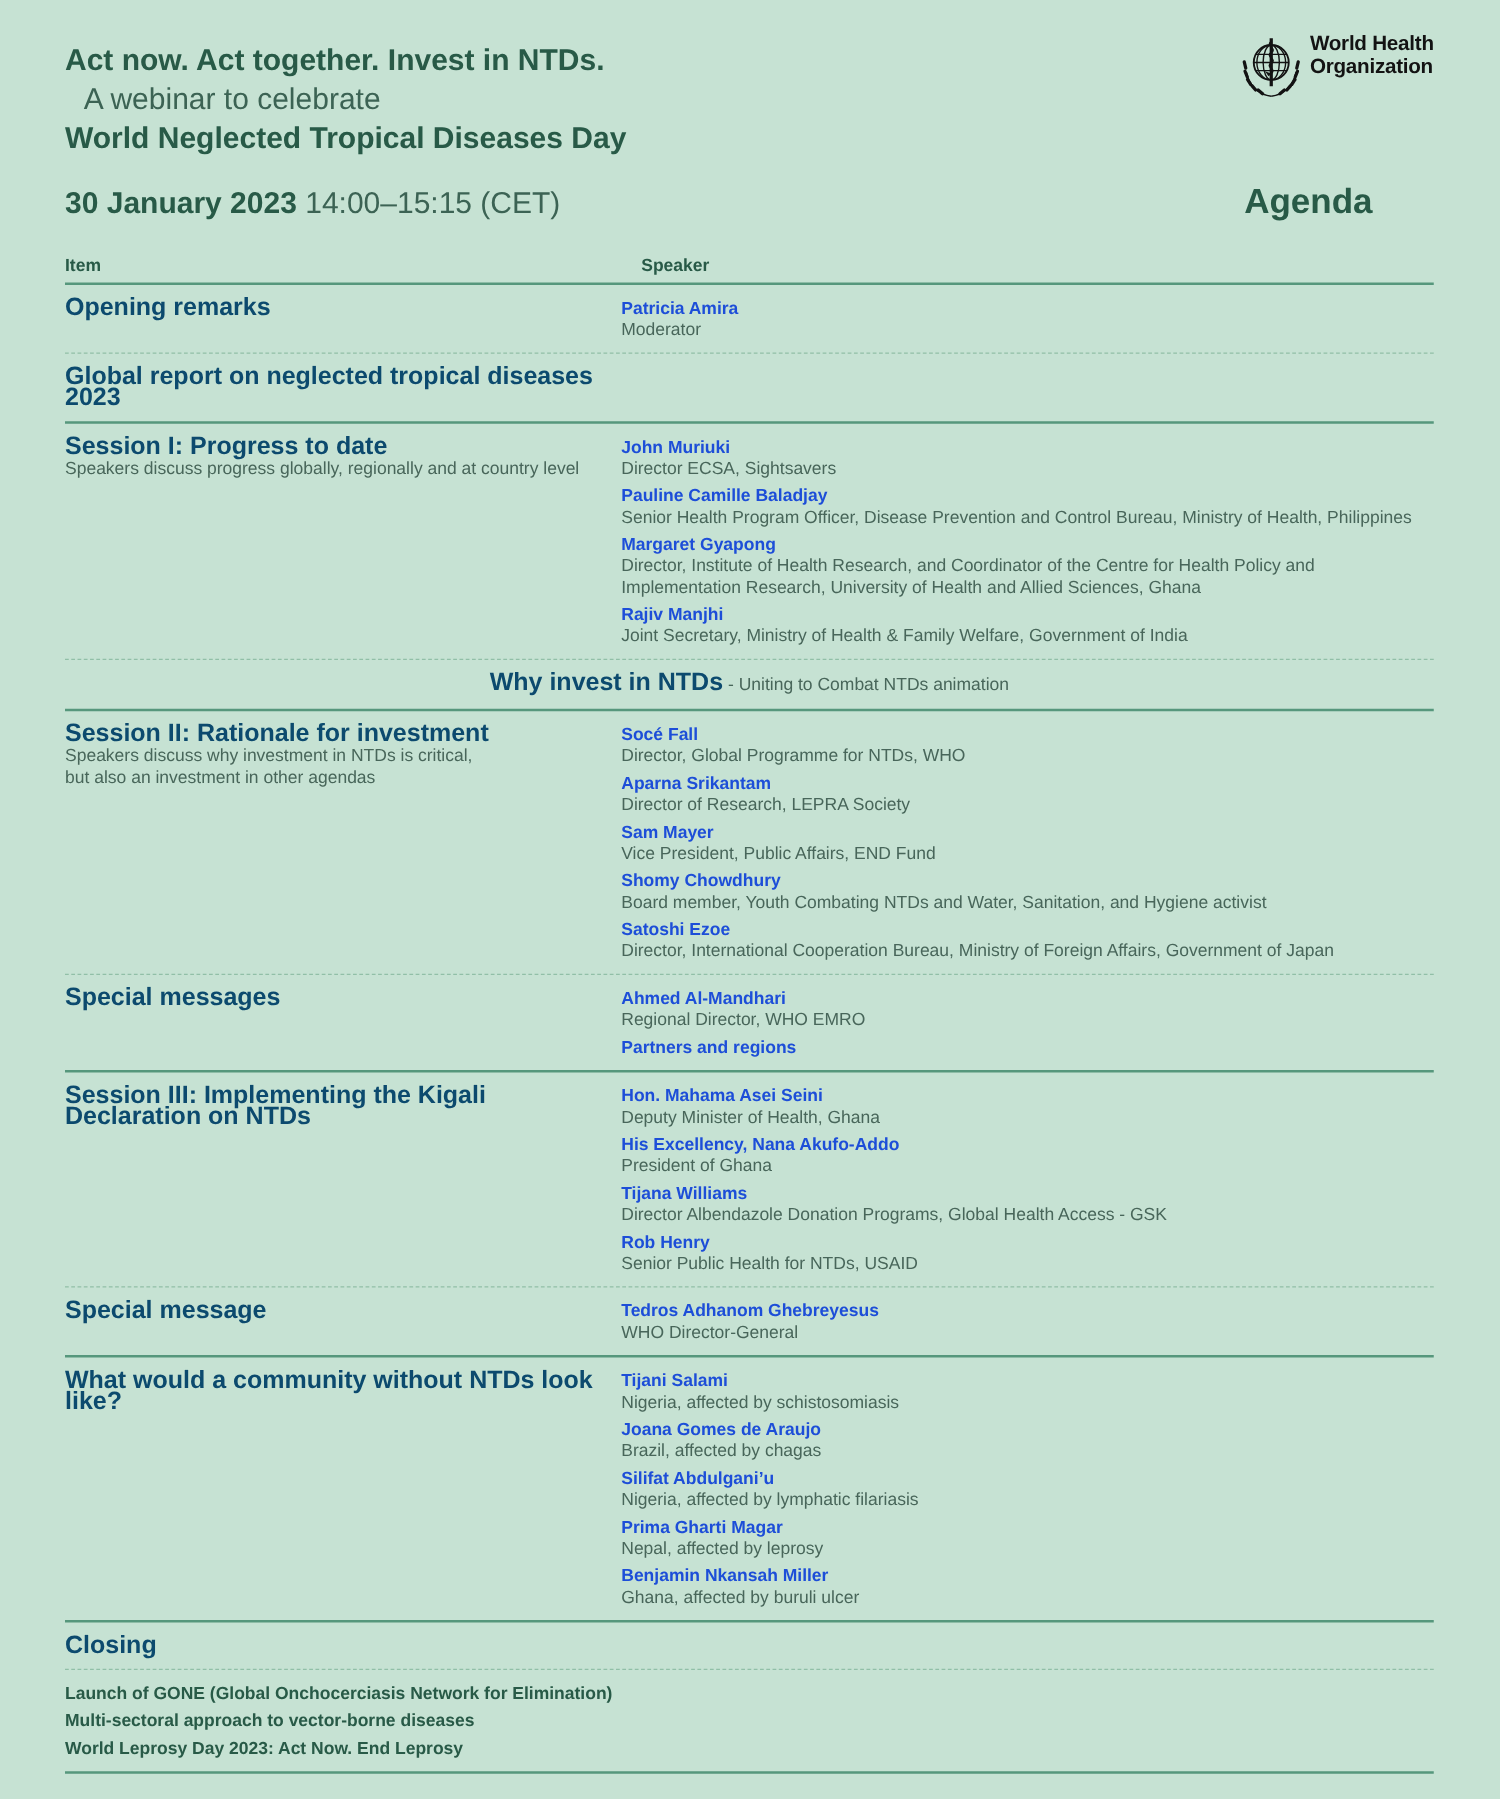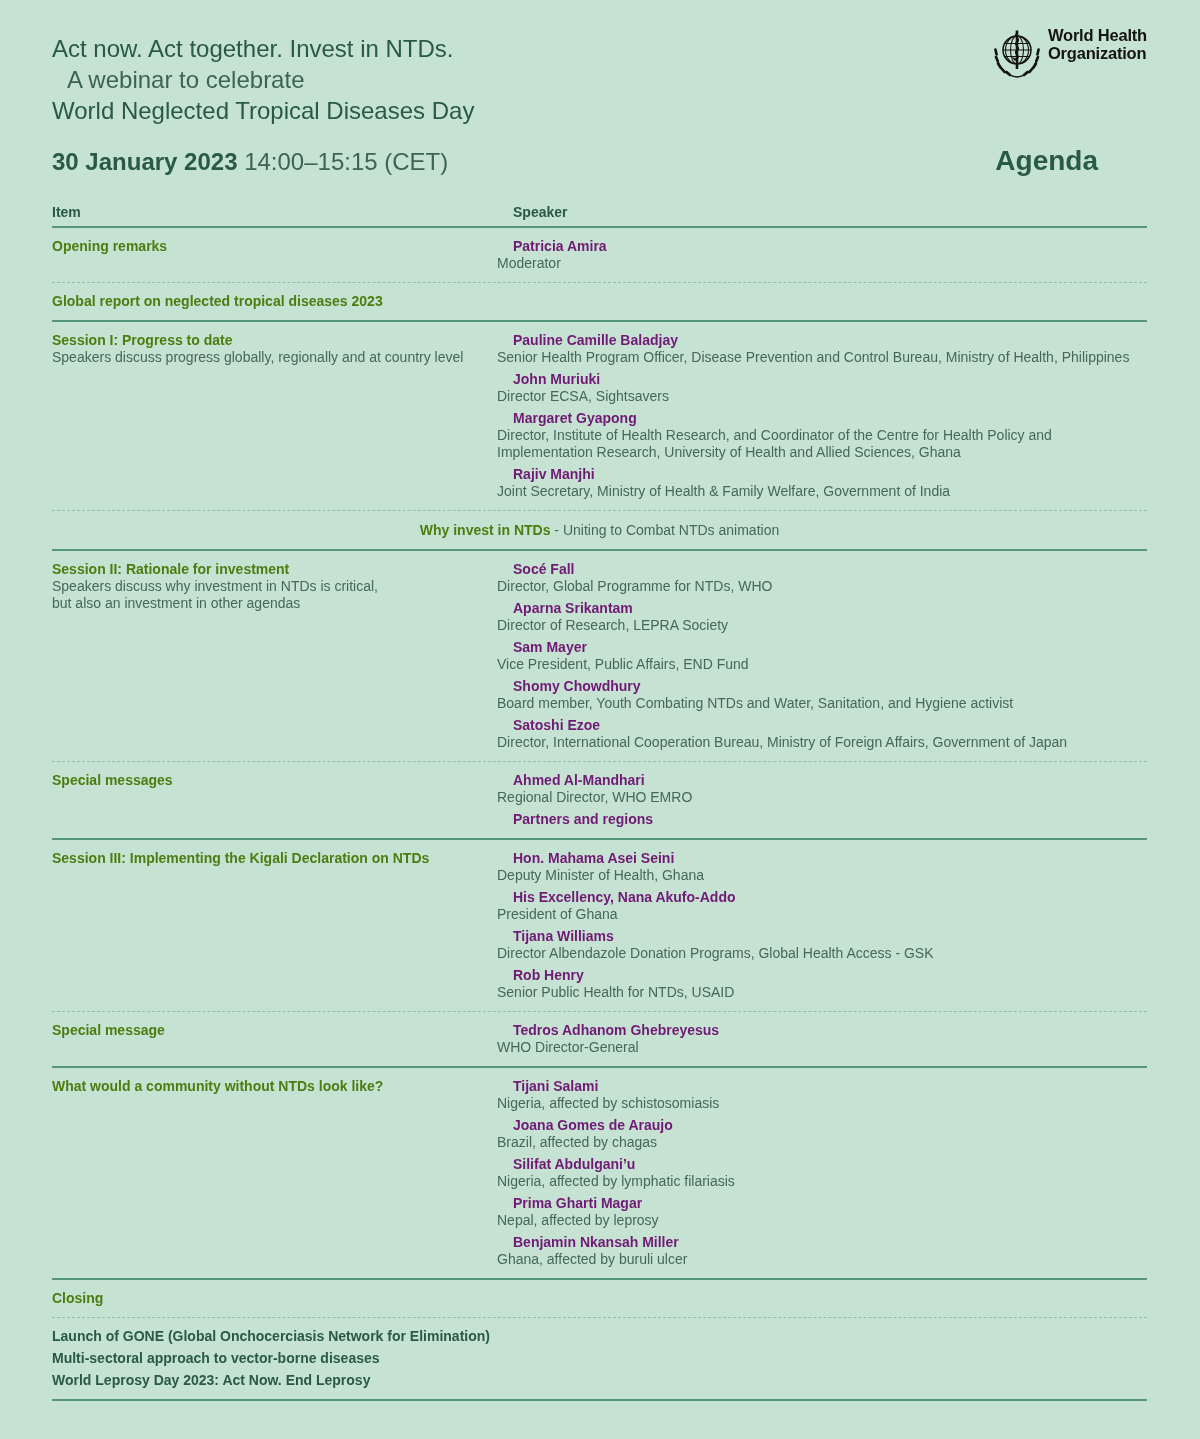--- a/index.html
+++ b/index.html
@@ -29,21 +29,21 @@
   .who-logo-text {
     font-weight: bold;
     font-size: 16.5px;
     line-height: 17.5px;
     color: #131313;
     letter-spacing: -0.2px;
   }
 
   
   .title-block { line-height: 31px; font-size: 24px; }
-  .t-bold { font-weight: normal; color: #285a47; }
+  .t-bold { font-weight: bold; color: #285a47; }
   .t-reg  { font-weight: normal; color: #3c6354; margin-left: 15px; }
 
   .date-row {
     margin-top: 19px;
     display: flex;
     justify-content: space-between;
     align-items: baseline;
   }
   .date { font-size: 24px; }
   .d-bold { font-weight: bold; color: #285a47; }
@@ -69,45 +69,44 @@
   }
   .row {
     display: grid;
     grid-template-columns: 445px 1fr;
     padding: 10px 0 10px 0;
   }
   .row.dashed { border-bottom: 1px dashed #91bfa7; }
   .row.solid  { border-bottom: 2px solid #56977c; }
 
   .item-title {
-    font-size: 14px;
-    font-weight: bold;
-    line-height: 17px;
-    color: #4d7c0f;
+    font-size: 20px;
+    font-weight: bold;
+    line-height: 17px;
+    color: #0c4a6e;
   }
   .item-desc {
     font-size: 14px;
     line-height: 17px;
     color: #48665a;
     white-space: pre-line;
   }
   .item-suffix {
     font-size: 14px;
     font-weight: normal;
     color: #48665a;
   }
 
   .speaker { margin-bottom: 5px; }
   .speaker:last-child { margin-bottom: 0; }
   .spk-name {
     font-size: 14px;
     font-weight: bold;
     line-height: 17px;
-    color: #701a75;
-    margin-left: 16px;
+    color: #1d4ed8;
   }
   .spk-role {
     font-size: 14px;
     line-height: 17px;
     color: #48665a;
   }
   .launch-line {
     font-size: 14px;
     font-weight: bold;
     line-height: 17px;
@@ -202,26 +201,26 @@
       <div></div>
     </div>
 
     <div class="row dashed">
       <div>
         <div class="item-title">Session I: Progress to date</div>
         <div class="item-desc">Speakers discuss progress globally, regionally and at country level</div>
       </div>
       <div>
         <div class="speaker">
+          <div class="spk-name">John Muriuki</div>
+          <div class="spk-role">Director ECSA, Sightsavers</div>
+        </div>
+        <div class="speaker">
           <div class="spk-name">Pauline Camille Baladjay</div>
           <div class="spk-role">Senior Health Program Officer, Disease Prevention and Control Bureau, Ministry of Health, Philippines</div>
-        </div>
-        <div class="speaker">
-          <div class="spk-name">John Muriuki</div>
-          <div class="spk-role">Director ECSA, Sightsavers</div>
         </div>
         <div class="speaker">
           <div class="spk-name">Margaret Gyapong</div>
           <div class="spk-role">Director, Institute of Health Research, and Coordinator of the Centre for Health Policy and Implementation Research, University of Health and Allied Sciences, Ghana</div>
         </div>
         <div class="speaker">
           <div class="spk-name">Rajiv Manjhi</div>
           <div class="spk-role">Joint Secretary, Ministry of Health &amp; Family Welfare, Government of India</div>
         </div>
       </div>

